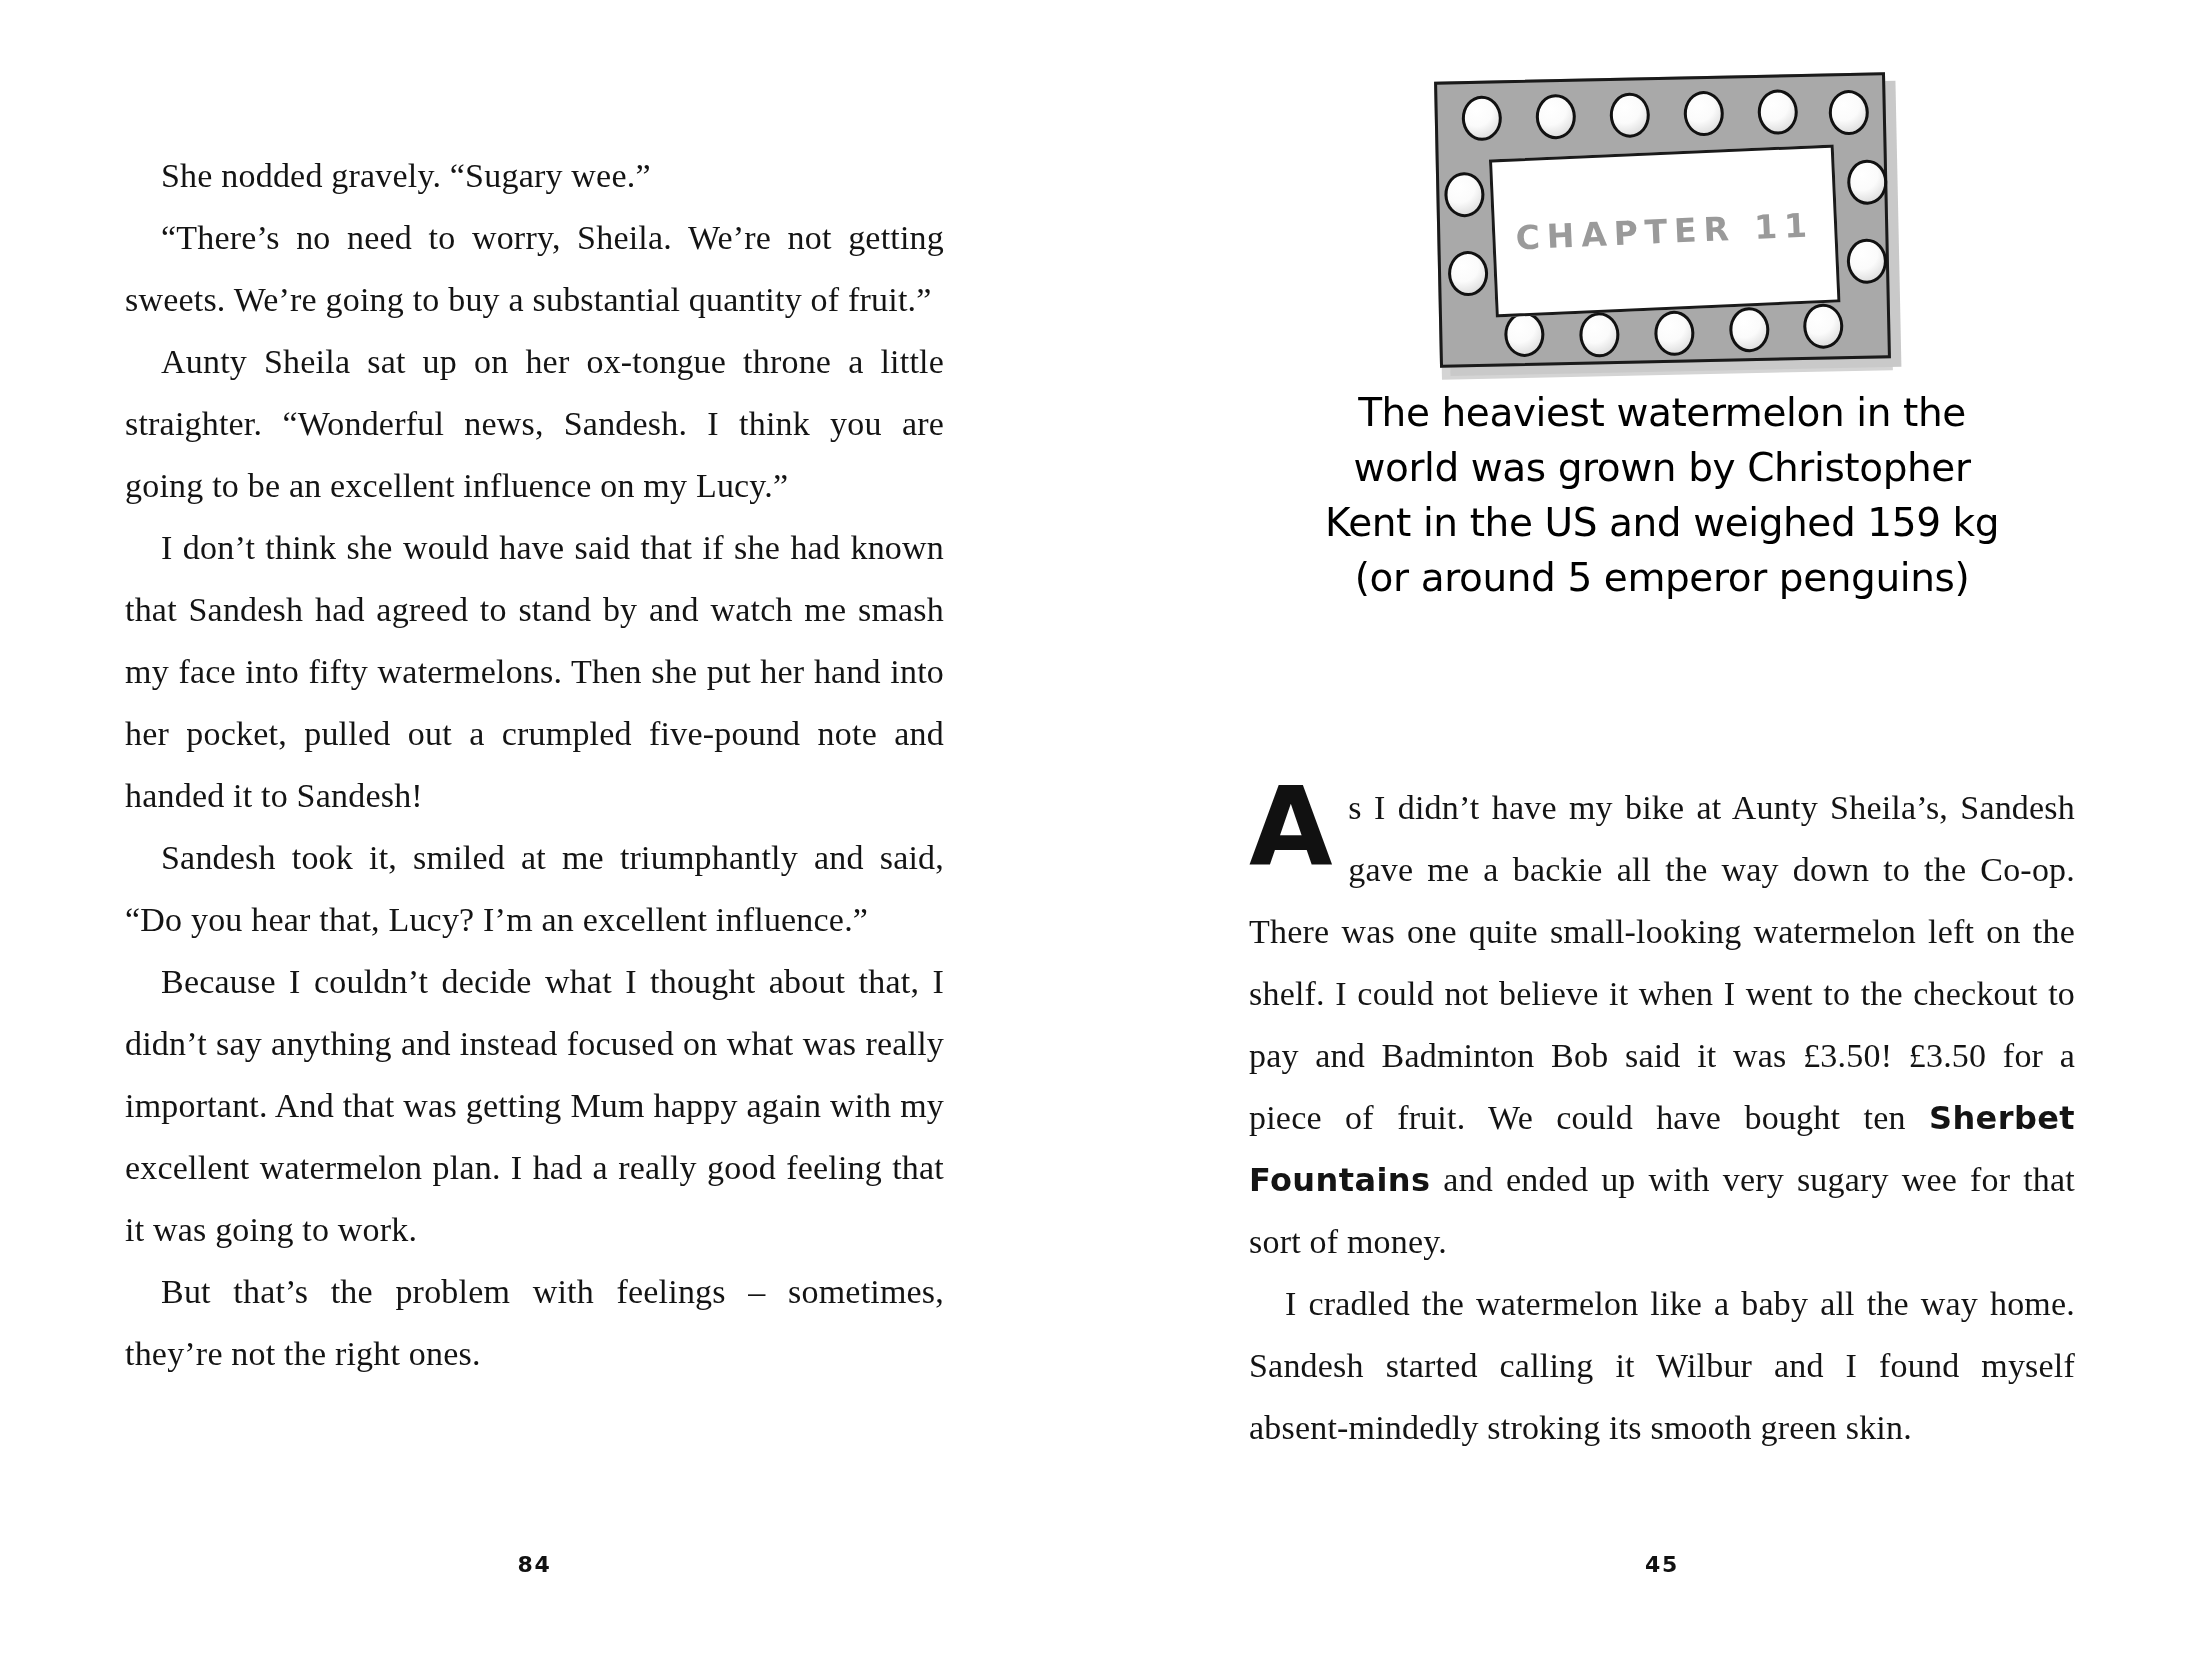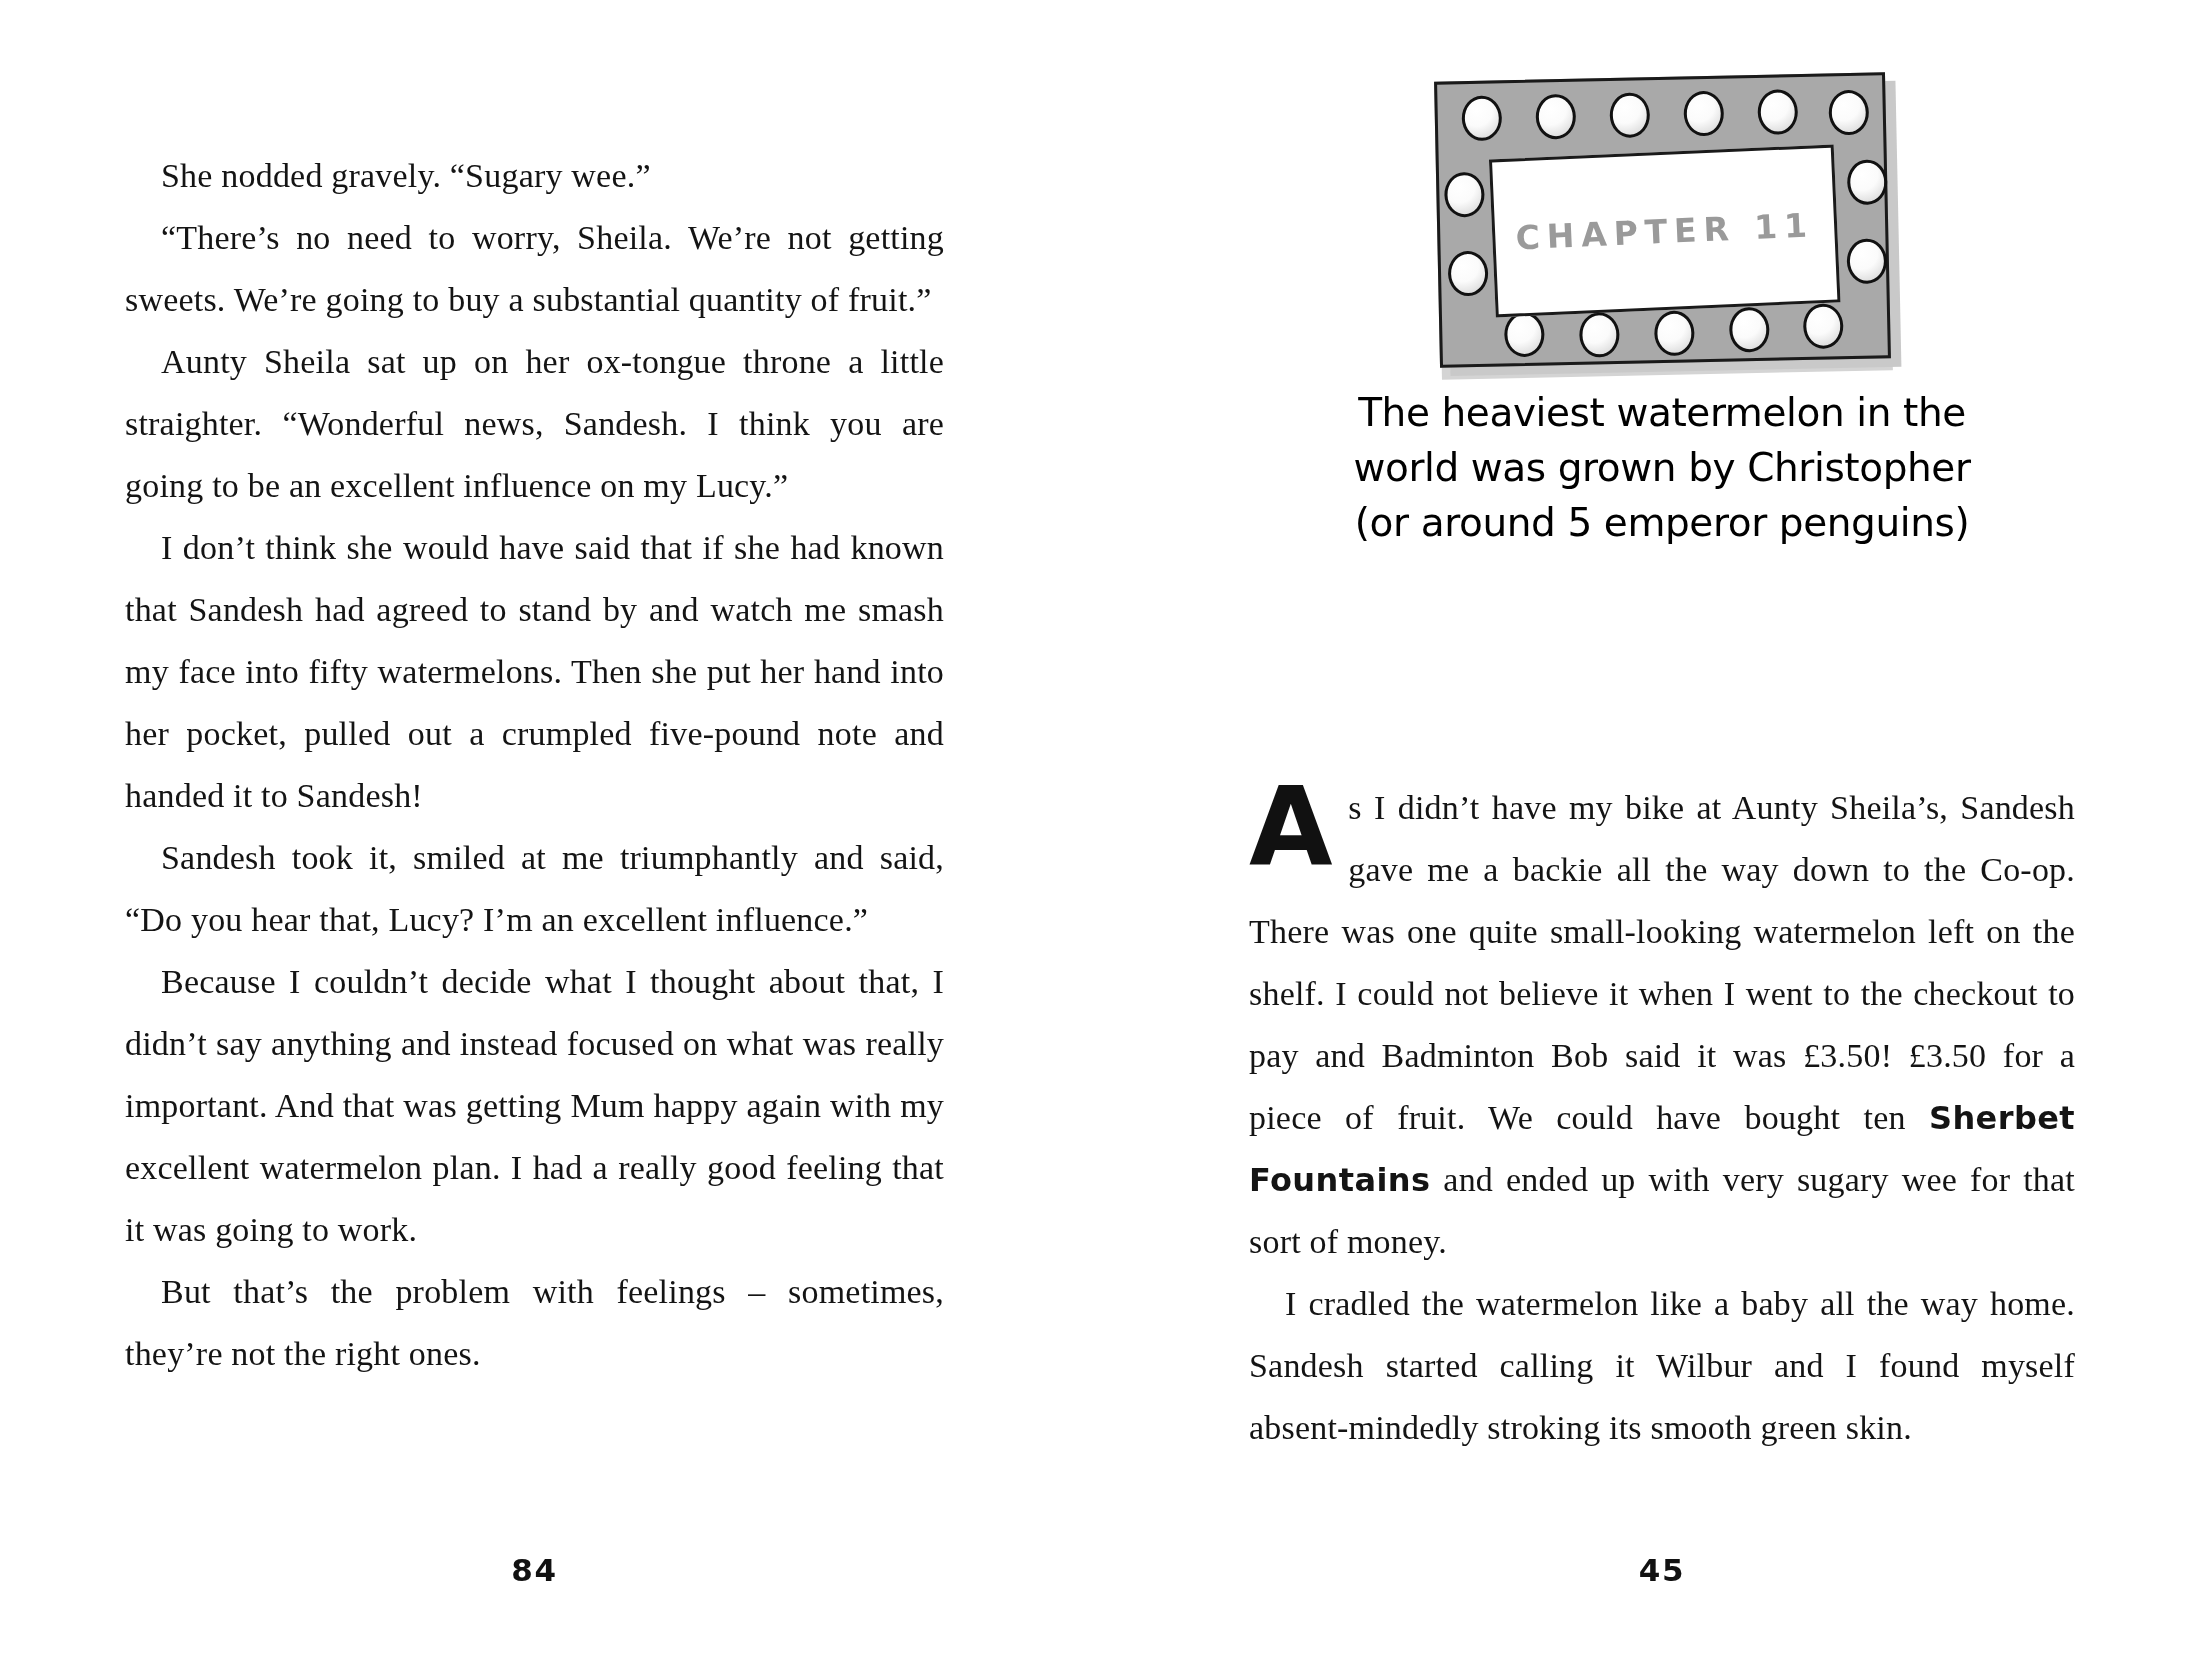--- a/index.html
+++ b/index.html
@@ -44,21 +44,21 @@
     letter-spacing:0.4px;
   }
 
   
   .page-number{
     position:absolute;
     top:1552px;left:0;width:100%;
     text-align:center;
     font-family:"DejaVu Sans","Liberation Sans",sans-serif;
     font-weight:700;
-    font-size:31px;
+    font-size:22px;
     letter-spacing:1.7px;
     color:#111111;
   }
 
   
   .plate-wrap{
     position:absolute;
     left:188px;top:77px;
     width:451px;height:286px;
     transform:rotate(-1.2deg);
@@ -159,20 +159,21 @@
           </div>
         <div class="plate-inner">
           <span class="plate-label">CHAPTER 11</span>
         </div>
       </div>
     </div>
 
     <div class="chapter-heading" id="heading">
         <div>The heaviest watermelon in the</div>
         <div>world was grown by Christopher</div>
+        <div>Kent in the US and weighed 159 kg</div>
         <div>(or around 5 emperor penguins)</div>
       </div>
 
     <div class="body-text right-body" id="right-paragraphs">
         <p><span class="drop-cap">A</span><span>s I didn’t have my bike at Aunty Sheila’s, Sandesh gave me a backie all the way down to the Co-op. There was one quite small-looking watermelon left on the shelf. I could not believe it when I went to the checkout to pay and Badminton Bob said it was £3.50! £3.50 for a piece of fruit. We could have bought ten </span><span class="display-inline">Sherbet Fountains</span><span> and ended up with very sugary wee for that sort of money.</span></p>
         <p class="indent"><span>I cradled the watermelon like a baby all the way home. Sandesh started calling it Wilbur and I found myself absent-mindedly stroking its smooth green skin.</span></p>
       </div>
     <div class="page-number">45</div>
   </section>
 

